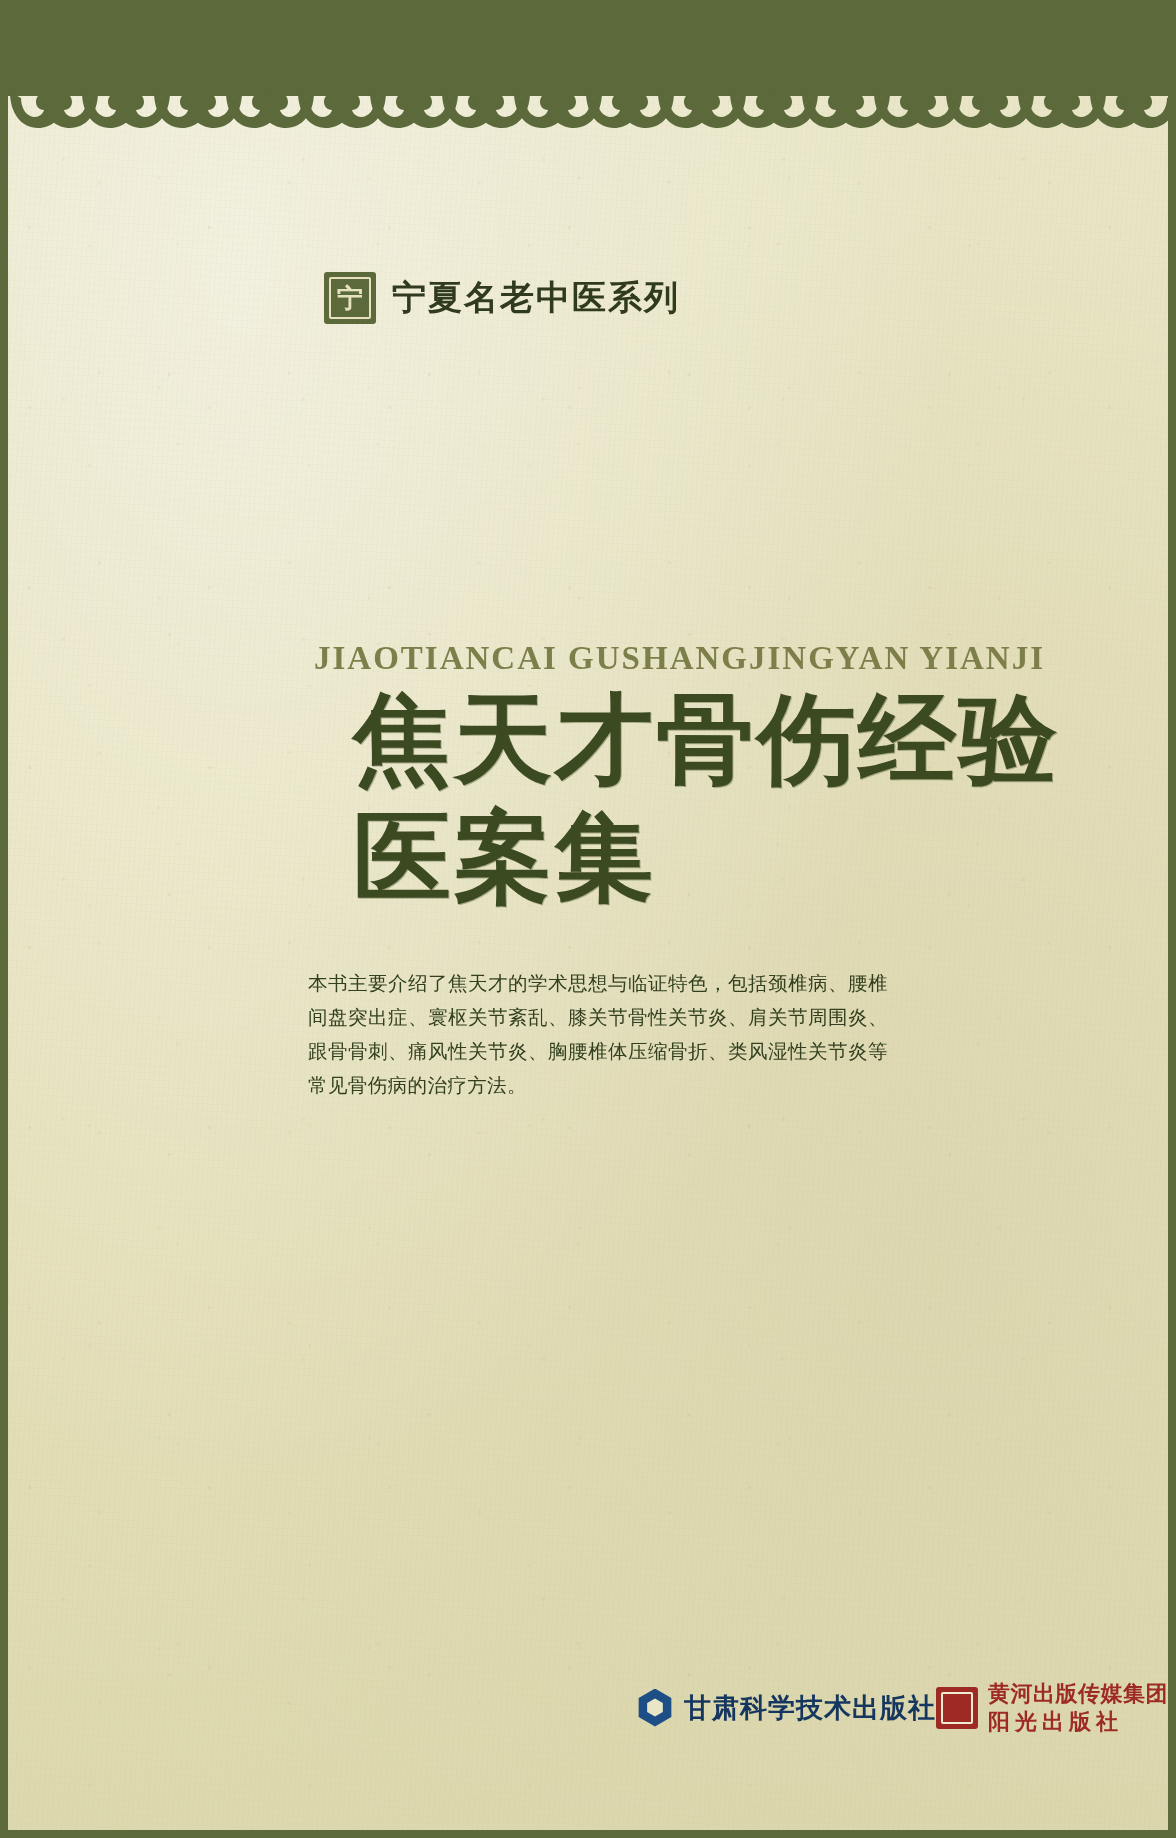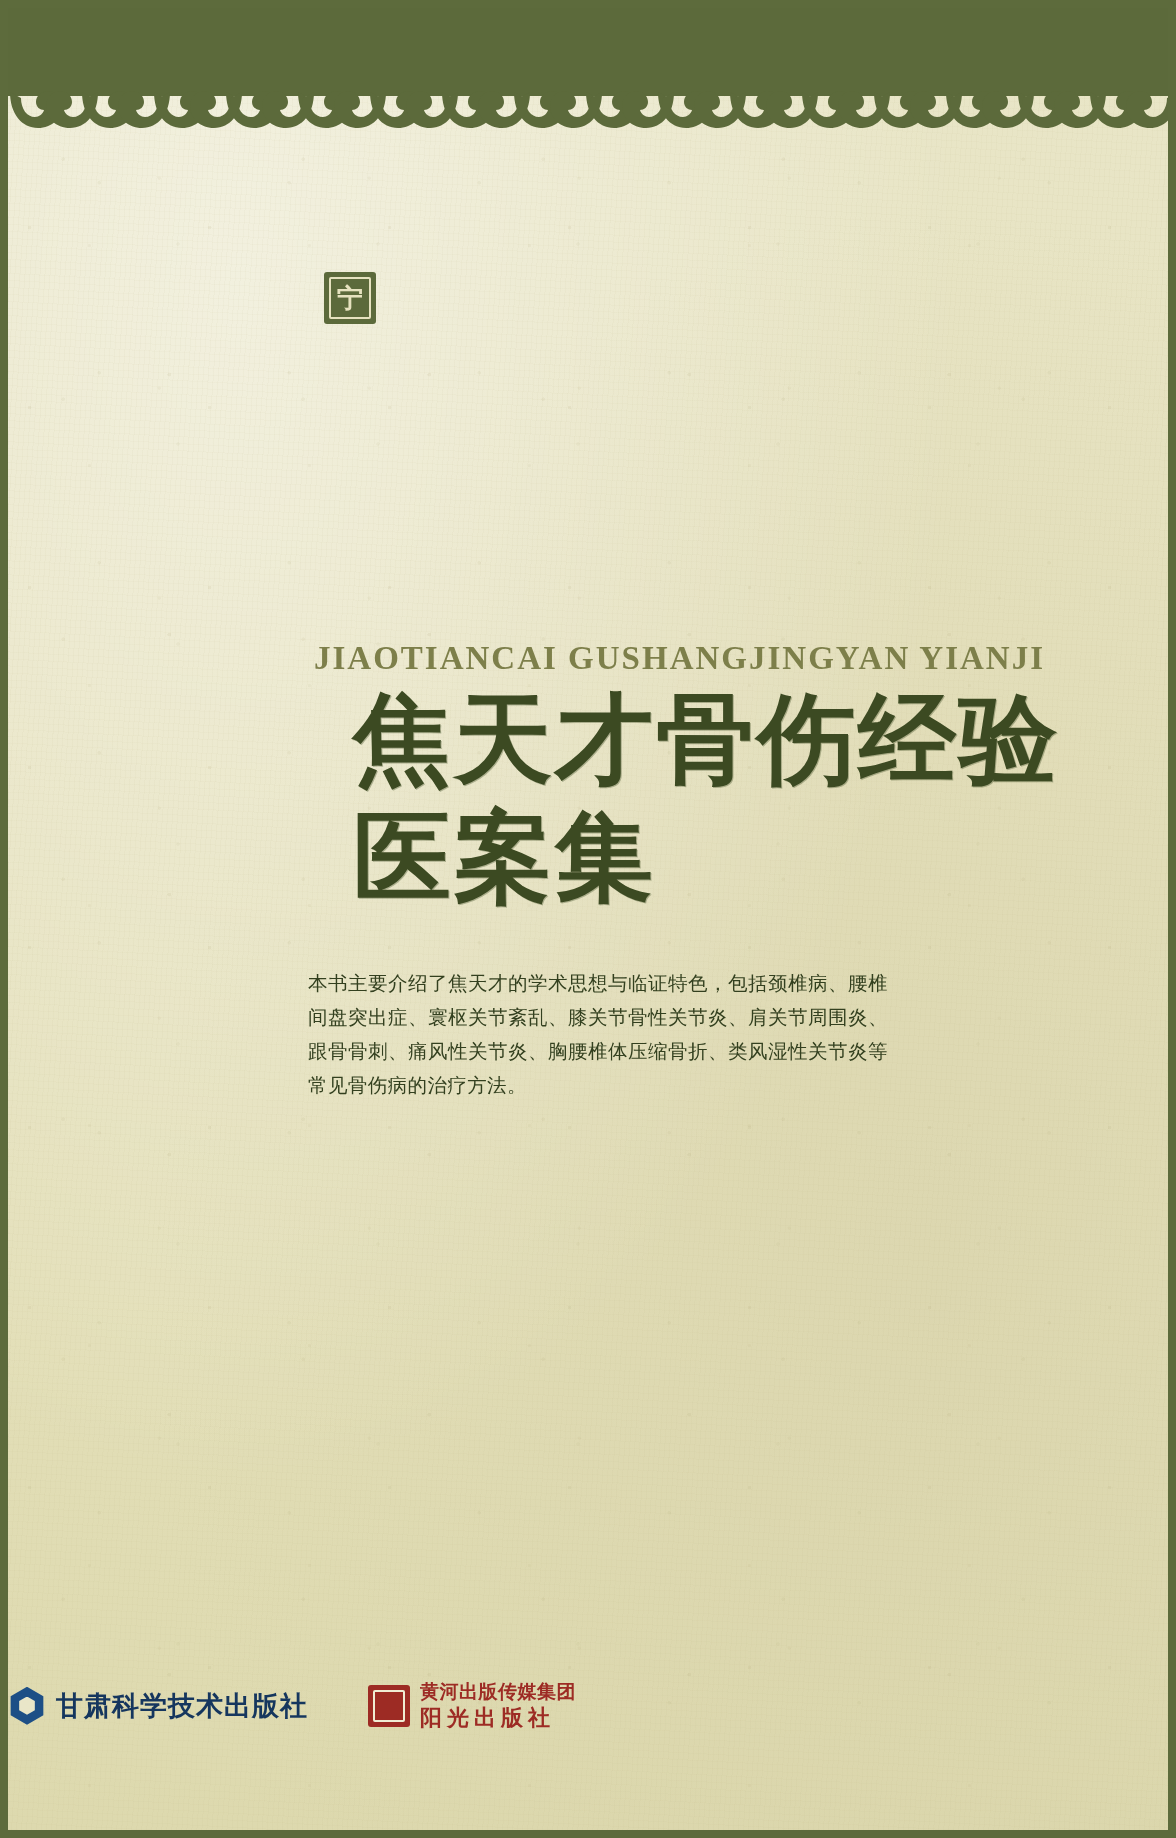--- a/index.html
+++ b/index.html
@@ -187,23 +187,22 @@
     font-weight: 700;
   }
 
   
   .publishers {
     position: absolute;
     left: 0;
     top: 1672px;
     width: 1160px;
     display: flex;
-    justify-content: flex-start;
+    justify-content: flex-end;
     align-items: center;
-    gap: 60px;
   }
   .pub {
     display: flex;
     align-items: center;
     gap: 10px;
   }
   .pub-logo-a {
     width: 38px;
     height: 38px;
     position: relative;
@@ -245,21 +244,21 @@
     border-radius: 2px;
   }
   .pub-stack {
     display: flex;
     flex-direction: column;
     justify-content: center;
     line-height: 1.25;
   }
   .pub-stack .top {
     font-family: Liberation Serif, serif;
-    font-size: 19px;
+    font-size: 22px;
     font-weight: 700;
     color: #9d2b24;
     letter-spacing: 0.5px;
     white-space: nowrap;
   }
   .pub-stack .bot {
     font-family: "DejaVu Serif", serif;
     font-size: 22px;
     font-weight: 700;
     color: #9d2b24;
@@ -385,20 +384,21 @@
               </g>
             </g>
           </g>
         </svg>
       </div>
 
       <div class="series-row">
         <div class="seal">
           <div class="glyph">宁</div>
         </div>
+        <div class="series-text">宁夏名老中医系列</div>
       </div>
 
       <div class="pinyin">JIAOTIANCAI GUSHANGJINGYAN YIANJI</div>
 
       <div class="title">
         <span class="line">焦天才骨伤经验</span>
         <span class="line">医案集</span>
       </div>
 
       <div class="blurb">本书主要介绍了焦天才的学术思想与临证特色，包括颈椎病、腰椎间盘突出症、寰枢关节紊乱、膝关节骨性关节炎、肩关节周围炎、跟骨骨刺、痛风性关节炎、胸腰椎体压缩骨折、类风湿性关节炎等常见骨伤病的治疗方法。</div>

